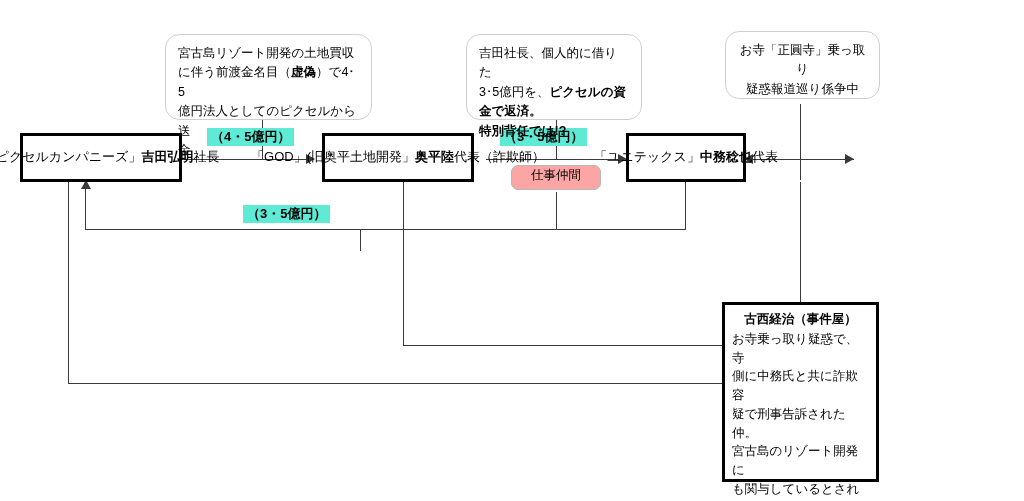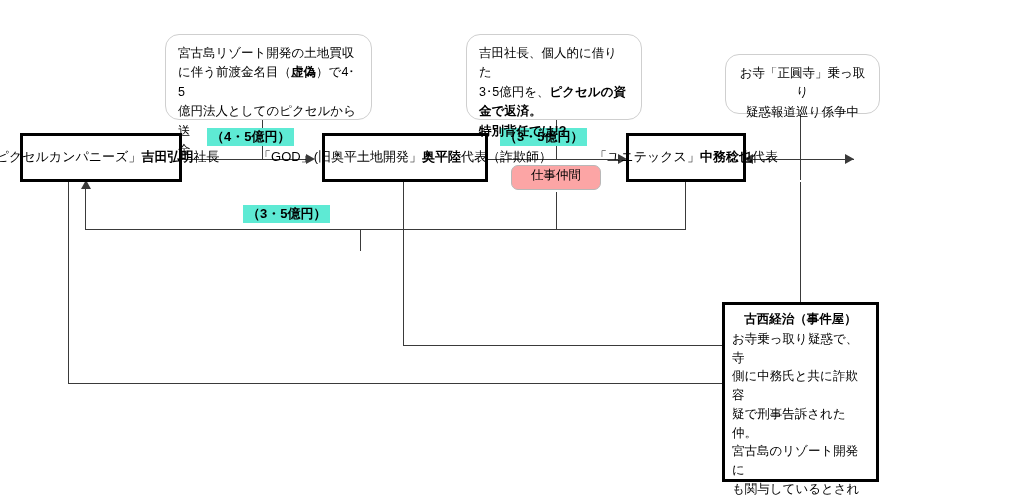--- a/index.html
+++ b/index.html
@@ -150,21 +150,21 @@
   <div class="abs vline" style="left:403px; top:182px; height:164px;"></div>
 
   <div class="abs hline" style="left:68px; top:383px; width:655px;"></div>
   <div class="abs vline" style="left:68px; top:182px; height:202px;"></div>
 
   <div class="abs entity" style="left:20px; top:133px; width:162px; height:49px;">
     <span class="line1">「ピクセルカンパニーズ」</span>
     <span class="line2"><span>吉田弘明</span><span class="thin">社長</span></span>
   </div>
 
-  <div class="abs entity" style="left:322px; top:133px; width:166px; height:49px;">
+  <div class="abs entity" style="left:322px; top:133px; width:152px; height:49px;">
     <span class="line1">「GOD」(旧奥平土地開発」</span>
     <span class="line2"><span>奥平陸</span><span class="thin">代表（詐欺師）</span></span>
   </div>
 
   <div class="abs entity" style="left:626px; top:133px; width:120px; height:49px;">
     <span class="line1">「ユニテックス」</span>
     <span class="line2"><span>中務稔也</span><span class="thin">代表</span></span>
   </div>
 
 
@@ -181,21 +181,21 @@
     <div>金</div>
   </div>
 
   <div class="abs callout" style="left:466px; top:34px; width:176px; height:86px;">
     <div>吉田社長、個人的に借りた</div>
     <div>3･5億円を、<span class="b">ピクセルの資</span></div>
     <div class="b">金で返済。</div>
     <div class="b">特別背任では!?</div>
   </div>
 
-  <div class="abs callout center" style="left:725px; top:54px; width:155px; height:60px;">
+  <div class="abs callout center" style="left:725px; top:31px; width:155px; height:68px;">
     <div>お寺「正圓寺」乗っ取り</div>
     <div>疑惑報道巡り係争中</div>
   </div>
 
 
   <div class="abs minilabel" style="left:511px; top:165px; width:90px; height:25px;">仕事仲間</div>
 
   <div class="abs detailbox" style="left:722px; top:302px; width:157px; height:180px;font-family:Liberation Serif, serif;">
     <span class="dtitle">古西経治（事件屋）</span>
     <span class="dbody">お寺乗っ取り疑惑で、寺</span>

